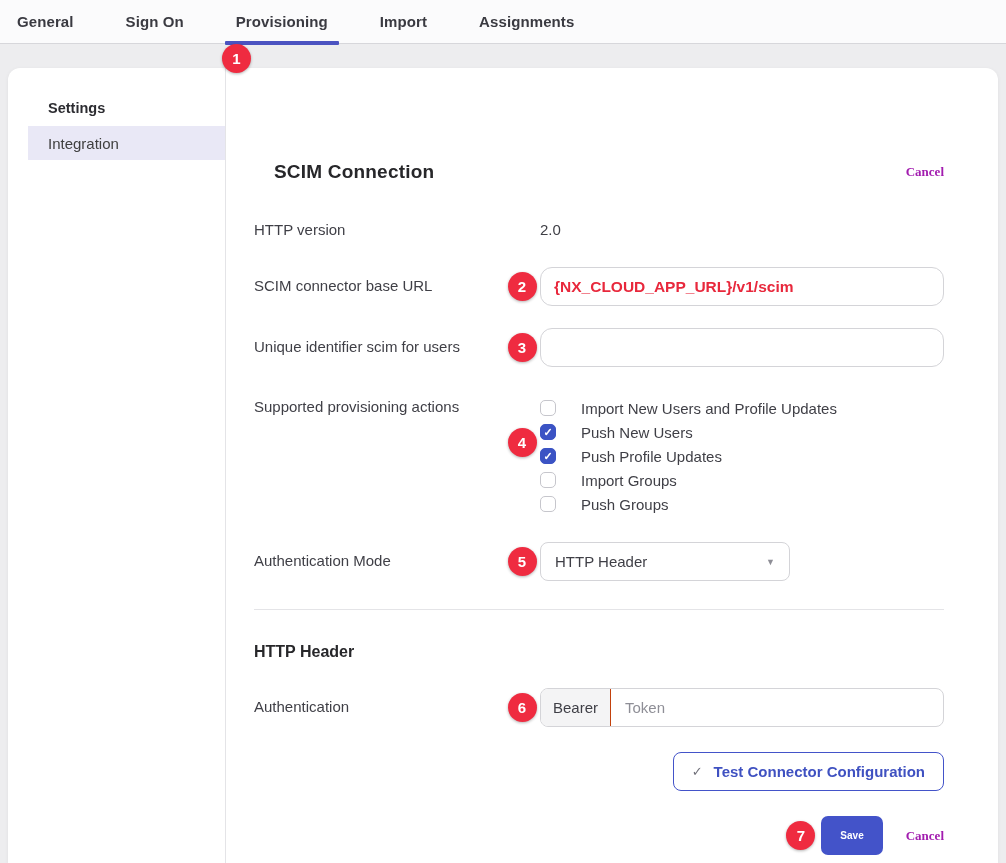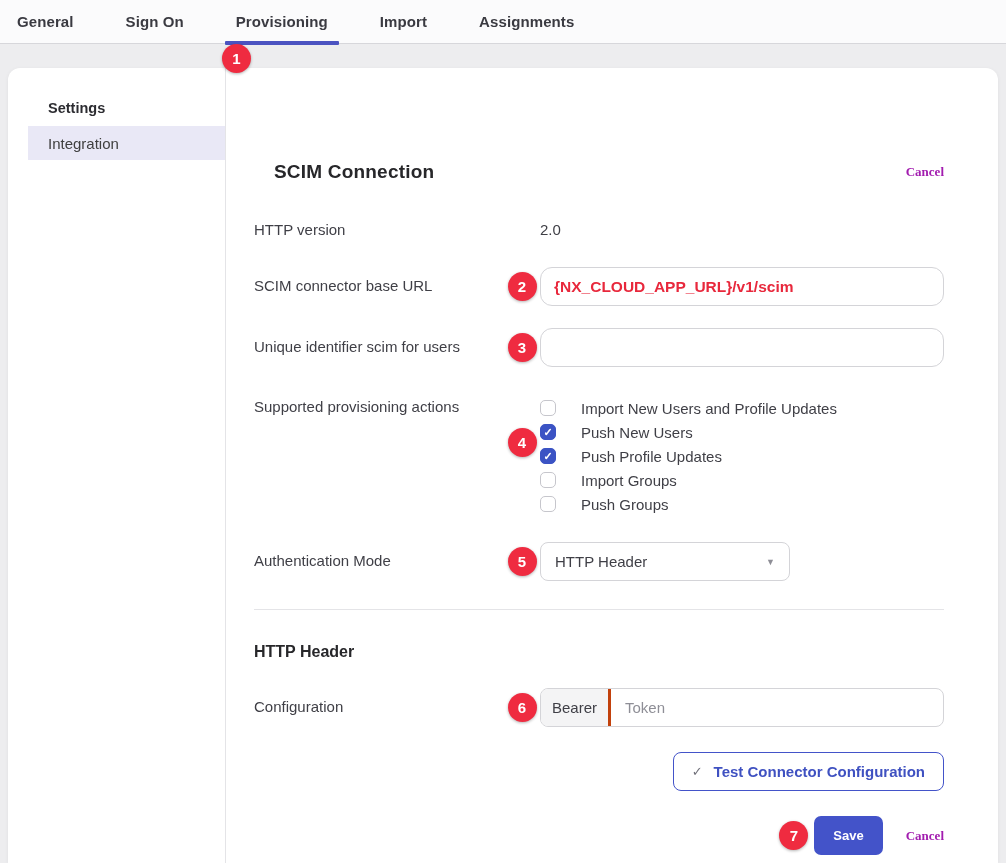--- a/index.html
+++ b/index.html
@@ -199,21 +199,21 @@
   .input-group {
     display: flex; width: 100%; height: 39px;
     border: 1px solid #d4d4d8;
     border-radius: 8px;
     background: #fff;
     overflow: hidden;
   }
   .input-prefix {
     width: 70px; flex: none;
     background: #f4f4f5;
-    border-right: 3px solid #c2410c;
+    border-right: 1px solid #c2410c;
     display: flex; align-items: center; justify-content: center;
     font-size: 15px; color: #3f3f46;
   }
   .input-group input {
     flex: 1; border: none; outline: none;
     padding: 0 14px;
     font-size: 15px; color: #3f3f46;
     font-family: "Liberation Sans", sans-serif;
     background: transparent;
   }
@@ -241,21 +241,21 @@
 
   .save-row {
     display: flex; justify-content: flex-end; align-items: center;
   }
   .badge-save { margin-right: 6px; }
   .save-btn {
     background: #4353c9;
     color: #fff;
     border: none; border-radius: 7px;
     height: 39px; padding: 0 19px;
-    font-size: 13px; font-weight: 700;
+    font-size: 10px; font-weight: 700;
     font-family: "Liberation Sans", sans-serif;
     cursor: pointer;
   }
   .cancel-btn { margin-left: 23px; }
 </style>
 </head>
 <body>
 
 <nav class="tabbar">
   <div class="tab">
@@ -365,21 +365,21 @@
           <span class="caret">▼</span>
         </div>
       </div>
     </div>
 
     <hr class="divider">
 
     <div class="section-heading">HTTP Header</div>
 
     <div class="form-row row-authz">
-      <div class="row-label">Configuration</div>
+      <div class="row-label">Authentication</div>
       <div class="badge-slot">
         <div class="num-badge badge-center">6</div>
       </div>
       <div class="row-control">
         <div class="input-group">
           <div class="input-prefix">Bearer</div>
           <input type="text" placeholder="Token" style="">
         </div>
       </div>
     </div>

